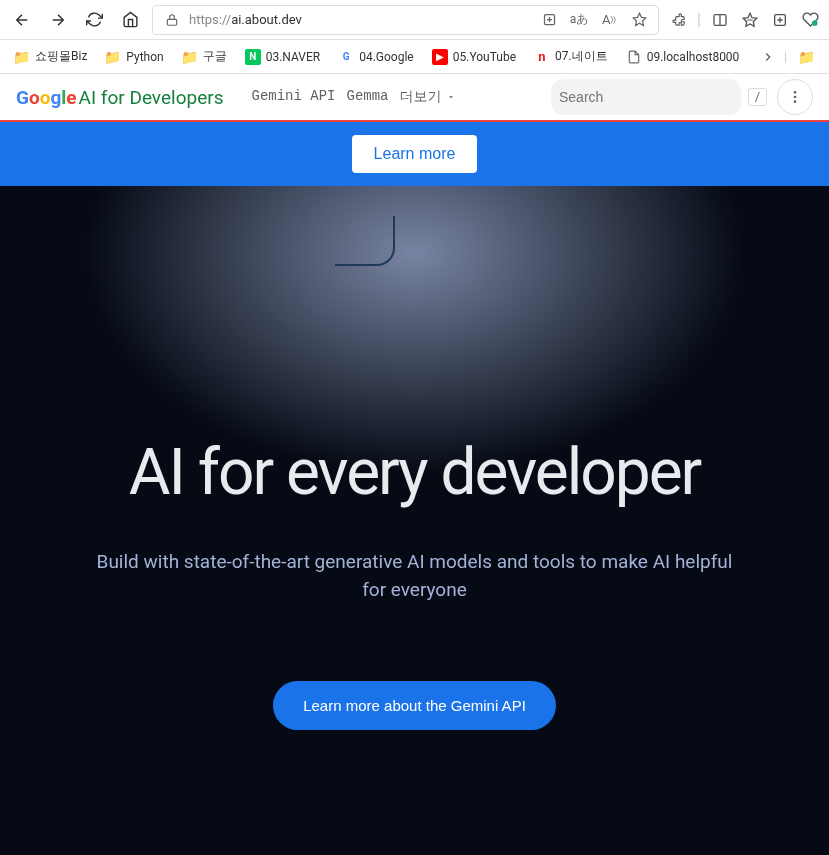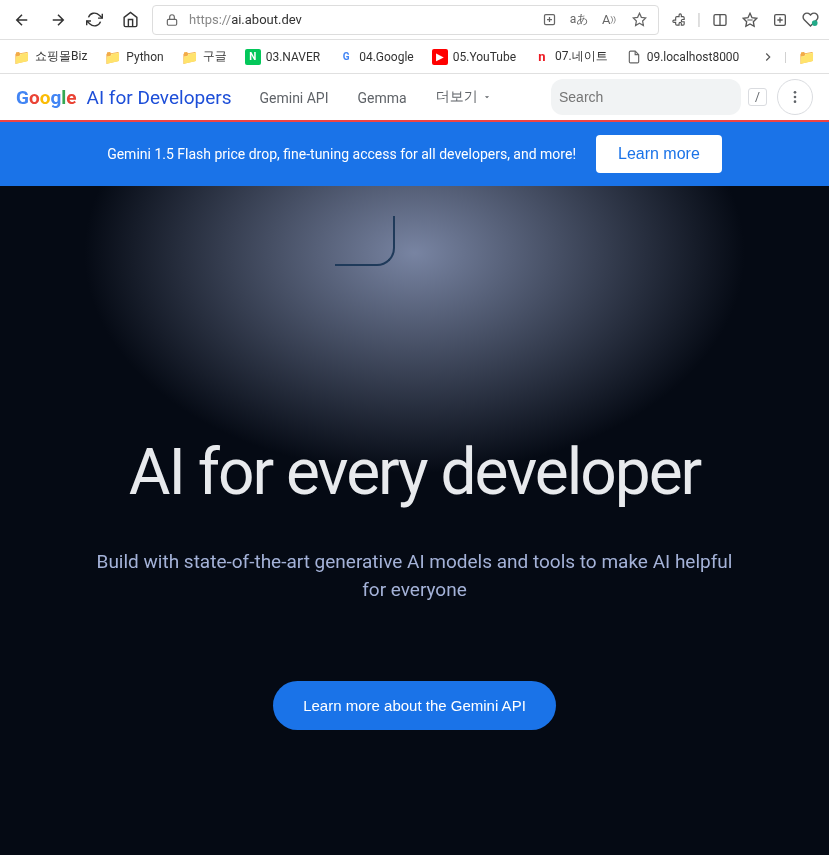--- a/index.html
+++ b/index.html
@@ -17,22 +17,22 @@
     .bookmarks-bar { display: flex; align-items: center; height: 34px; padding: 0 8px; gap: 6px; background: #fff; border-bottom: 1px solid #e0e0e0; font-size: 12px; overflow: hidden; }
     .bookmark { display: flex; align-items: center; gap: 5px; padding: 4px 6px; cursor: pointer; border-radius: 4px; white-space: nowrap; color: #333; }
     .bm-icon { width: 16px; height: 16px; display: inline-flex; align-items: center; justify-content: center; border-radius: 2px; font-size: 10px; }
     .folder-icon { color: #d9a83f; font-size: 14px; }
     .spacer { flex: 1; }
 
     
     .site-header { display: flex; align-items: center; height: 48px; padding: 0 16px; background: #fff; border-bottom: 2px solid #ef4444; gap: 28px; }
     .logo { display: flex; align-items: center; gap: 2px; font-size: 19px; }
     .lg-b { color: #4285F4; } .lg-r { color: #EA4335; } .lg-y { color: #FBBC05; } .lg-g { color: #34A853; }
-    .logo-suffix { color: #1d4ed8; font-weight: 400; margin-left: 8px; }
-    .nav-links { display: flex; gap: 29px; align-items: flex-end; }
+    .logo-suffix { color: #15803d; font-weight: 400; margin-left: 0; }
+    .nav-links { display: flex; gap: 11px; align-items: flex-start; font-family: Liberation Mono, monospace; }
     .nav-link { font-size: 14px; color: #5f6368; cursor: pointer; display: flex; align-items: center; gap: 4px; }
     .search-box { margin-left: auto; display: flex; align-items: center; background: #f1f3f4; border-radius: 12px; height: 36px; padding: 0 0; width: 190px; gap: 8px; }
     .search-input { border: none; background: transparent; outline: none; font-size: 14px; flex: 1; color: #5f6368; }
     .kbd-hint { background: #fff; border: 1px solid #dadce0; border-radius: 3px; padding: 1px 6px; font-size: 12px; color: #5f6368; }
     .menu-button { width: 36px; height: 36px; border-radius: 50%; border: 1px solid #dadce0; display:flex; align-items:center; justify-content:center; cursor:pointer; margin-left:8px; background:#fff; }
 
     
     .banner { display: flex; align-items: center; justify-content: center; background: #1a73e8; color: #fff; height: 64px; gap: 20px; padding: 0 16px; }
     .banner-text { font-size: 14px; }
     .banner-btn { background: #fff; color: #1a73e8; border: none; font-size: 16px; font-weight: 500; padding: 10px 22px; border-radius: 4px; cursor: pointer; }
@@ -208,21 +208,20 @@
   <div class="menu-button">
     <svg width="16" height="16" viewBox="0 0 24 24" fill="#5f6368">
         <circle cx="12" cy="5" r="2"></circle>
         <circle cx="12" cy="12" r="2"></circle>
         <circle cx="12" cy="19" r="2"></circle>
       </svg>
   </div>
 </div>
 
 <div class="banner">
-  <span class="banner-text">Gemini 1.5 Flash price drop, fine-tuning access for all developers, and more!</span>
   <button class="banner-btn">Learn more</button>
 </div>
 
 <div class="hero">
   <div class="flourish"></div>
   <h1 class="hero-title">AI for every developer</h1>
   <p class="hero-subtitle">Build with state-of-the-art generative AI models and tools to make AI helpful for everyone</p>
   <button class="hero-btn">Learn more about the Gemini API</button>
 </div>
 

